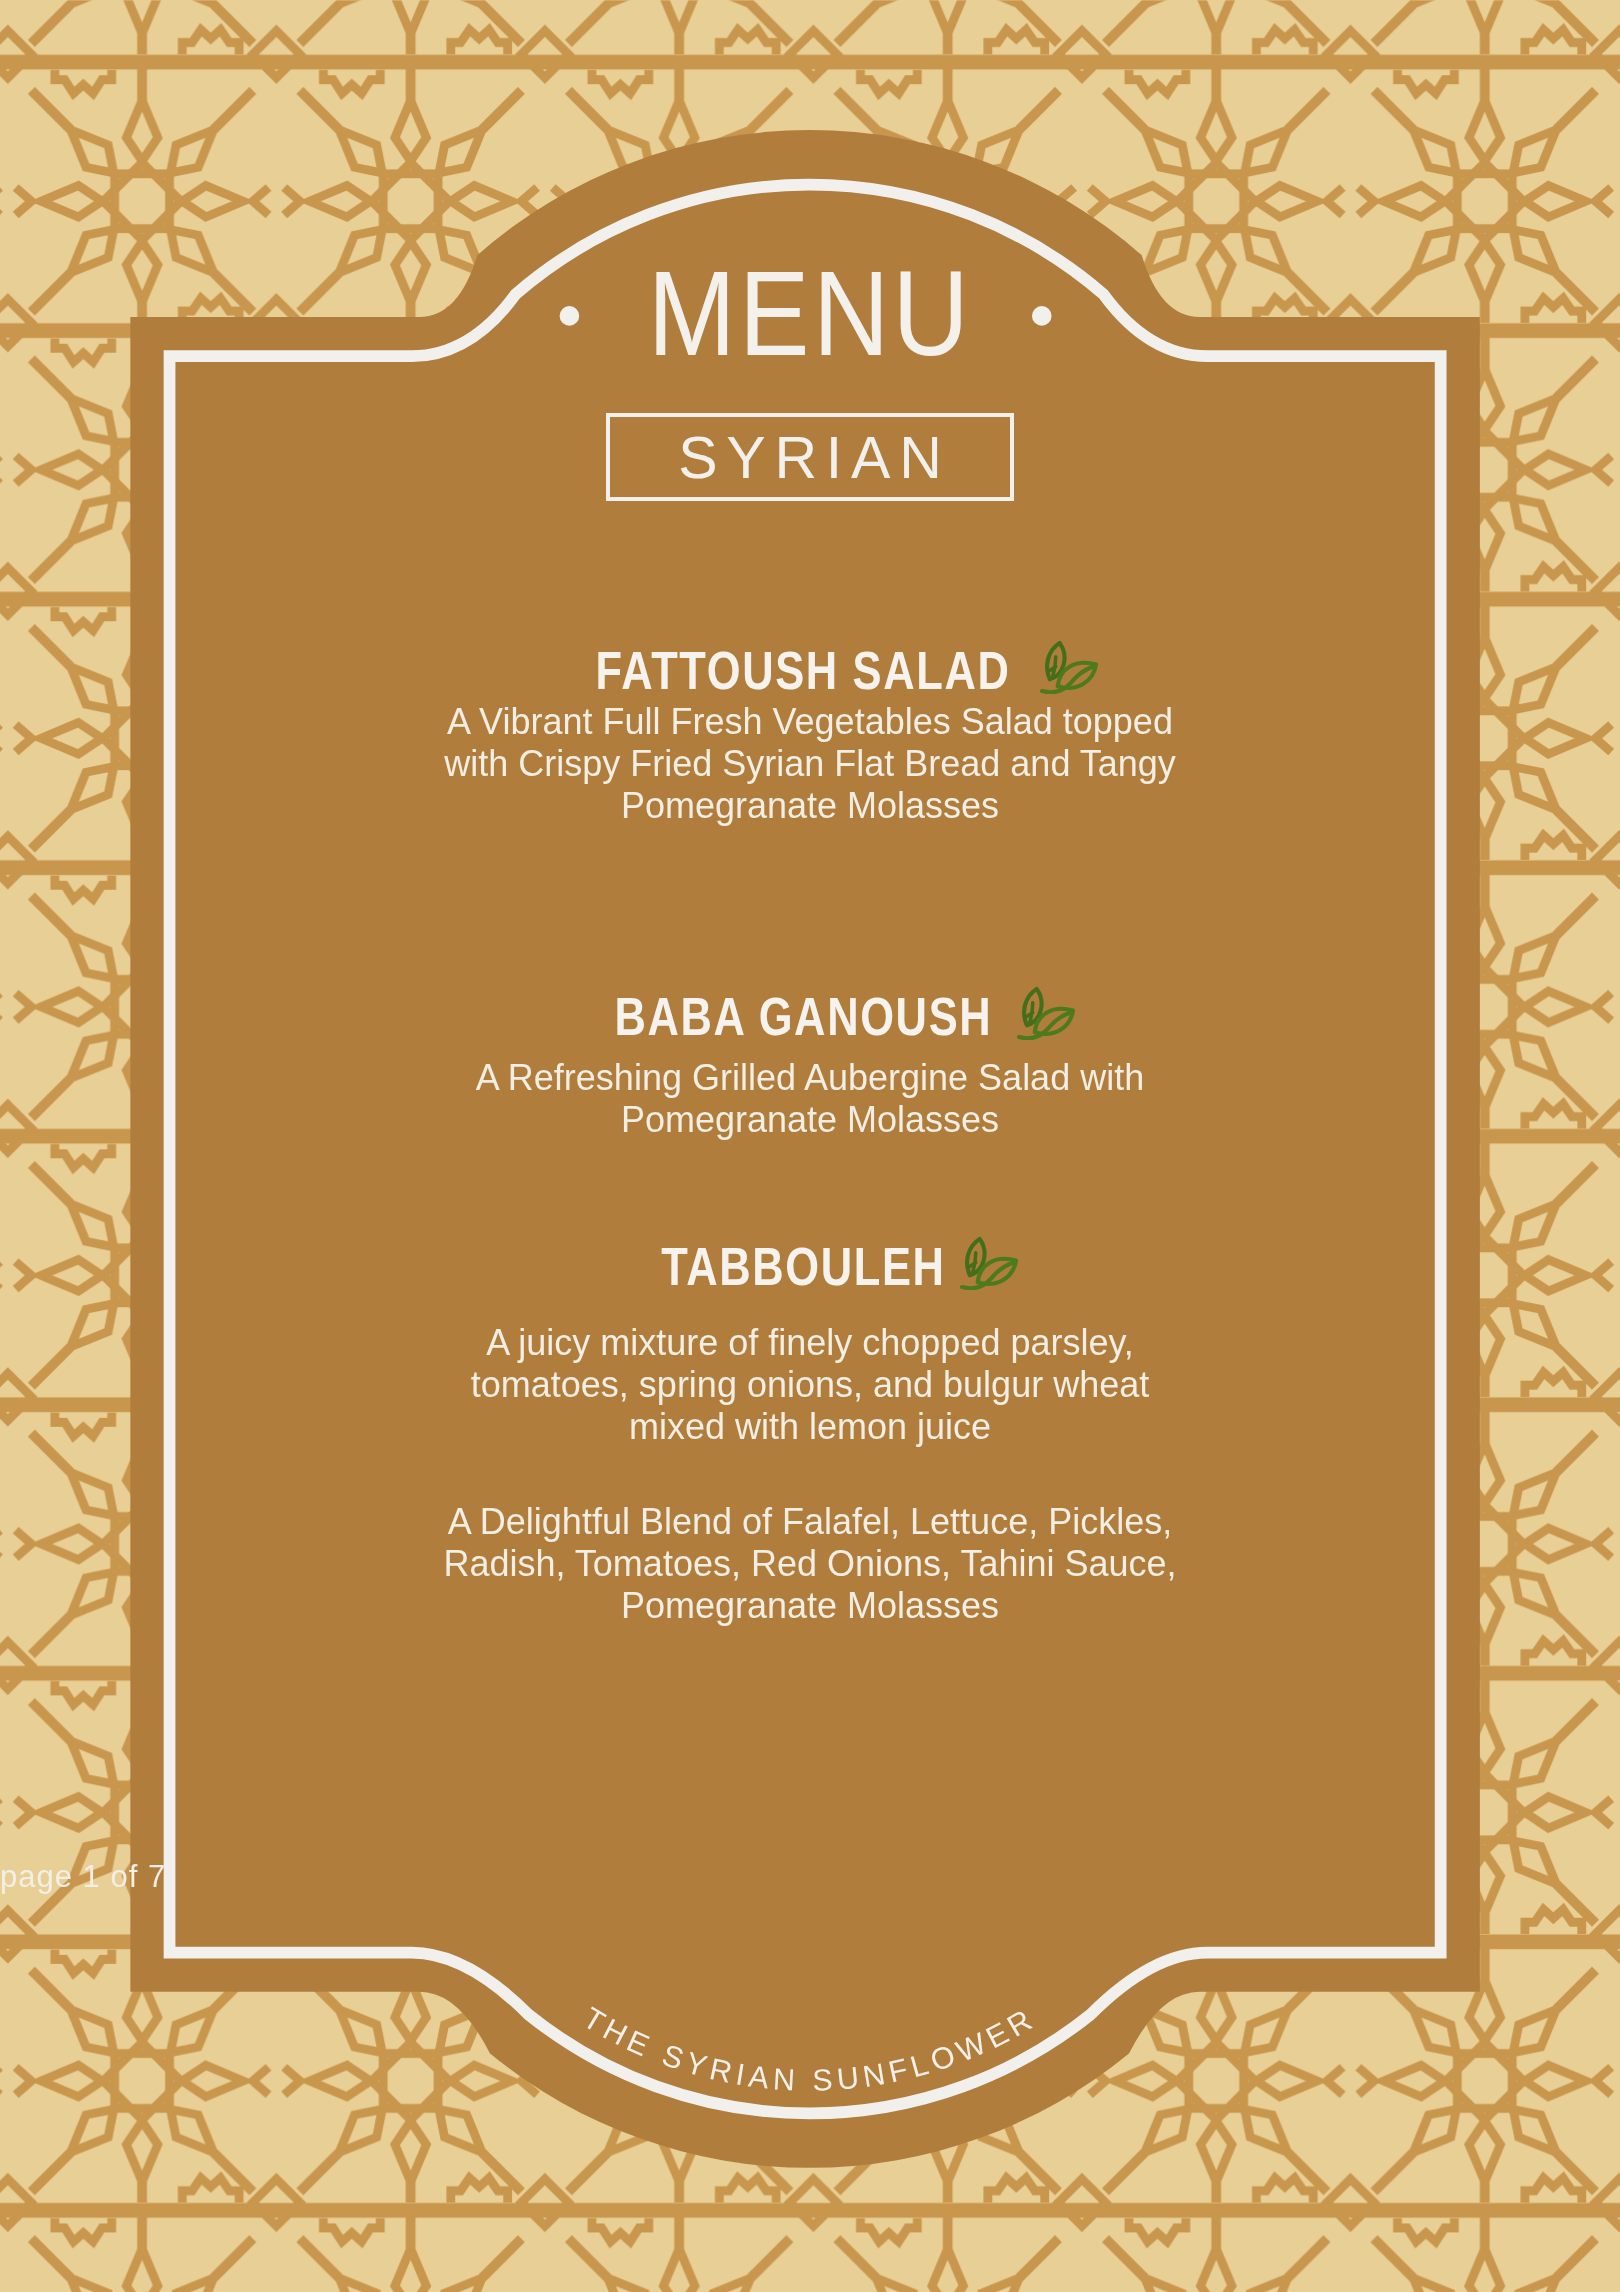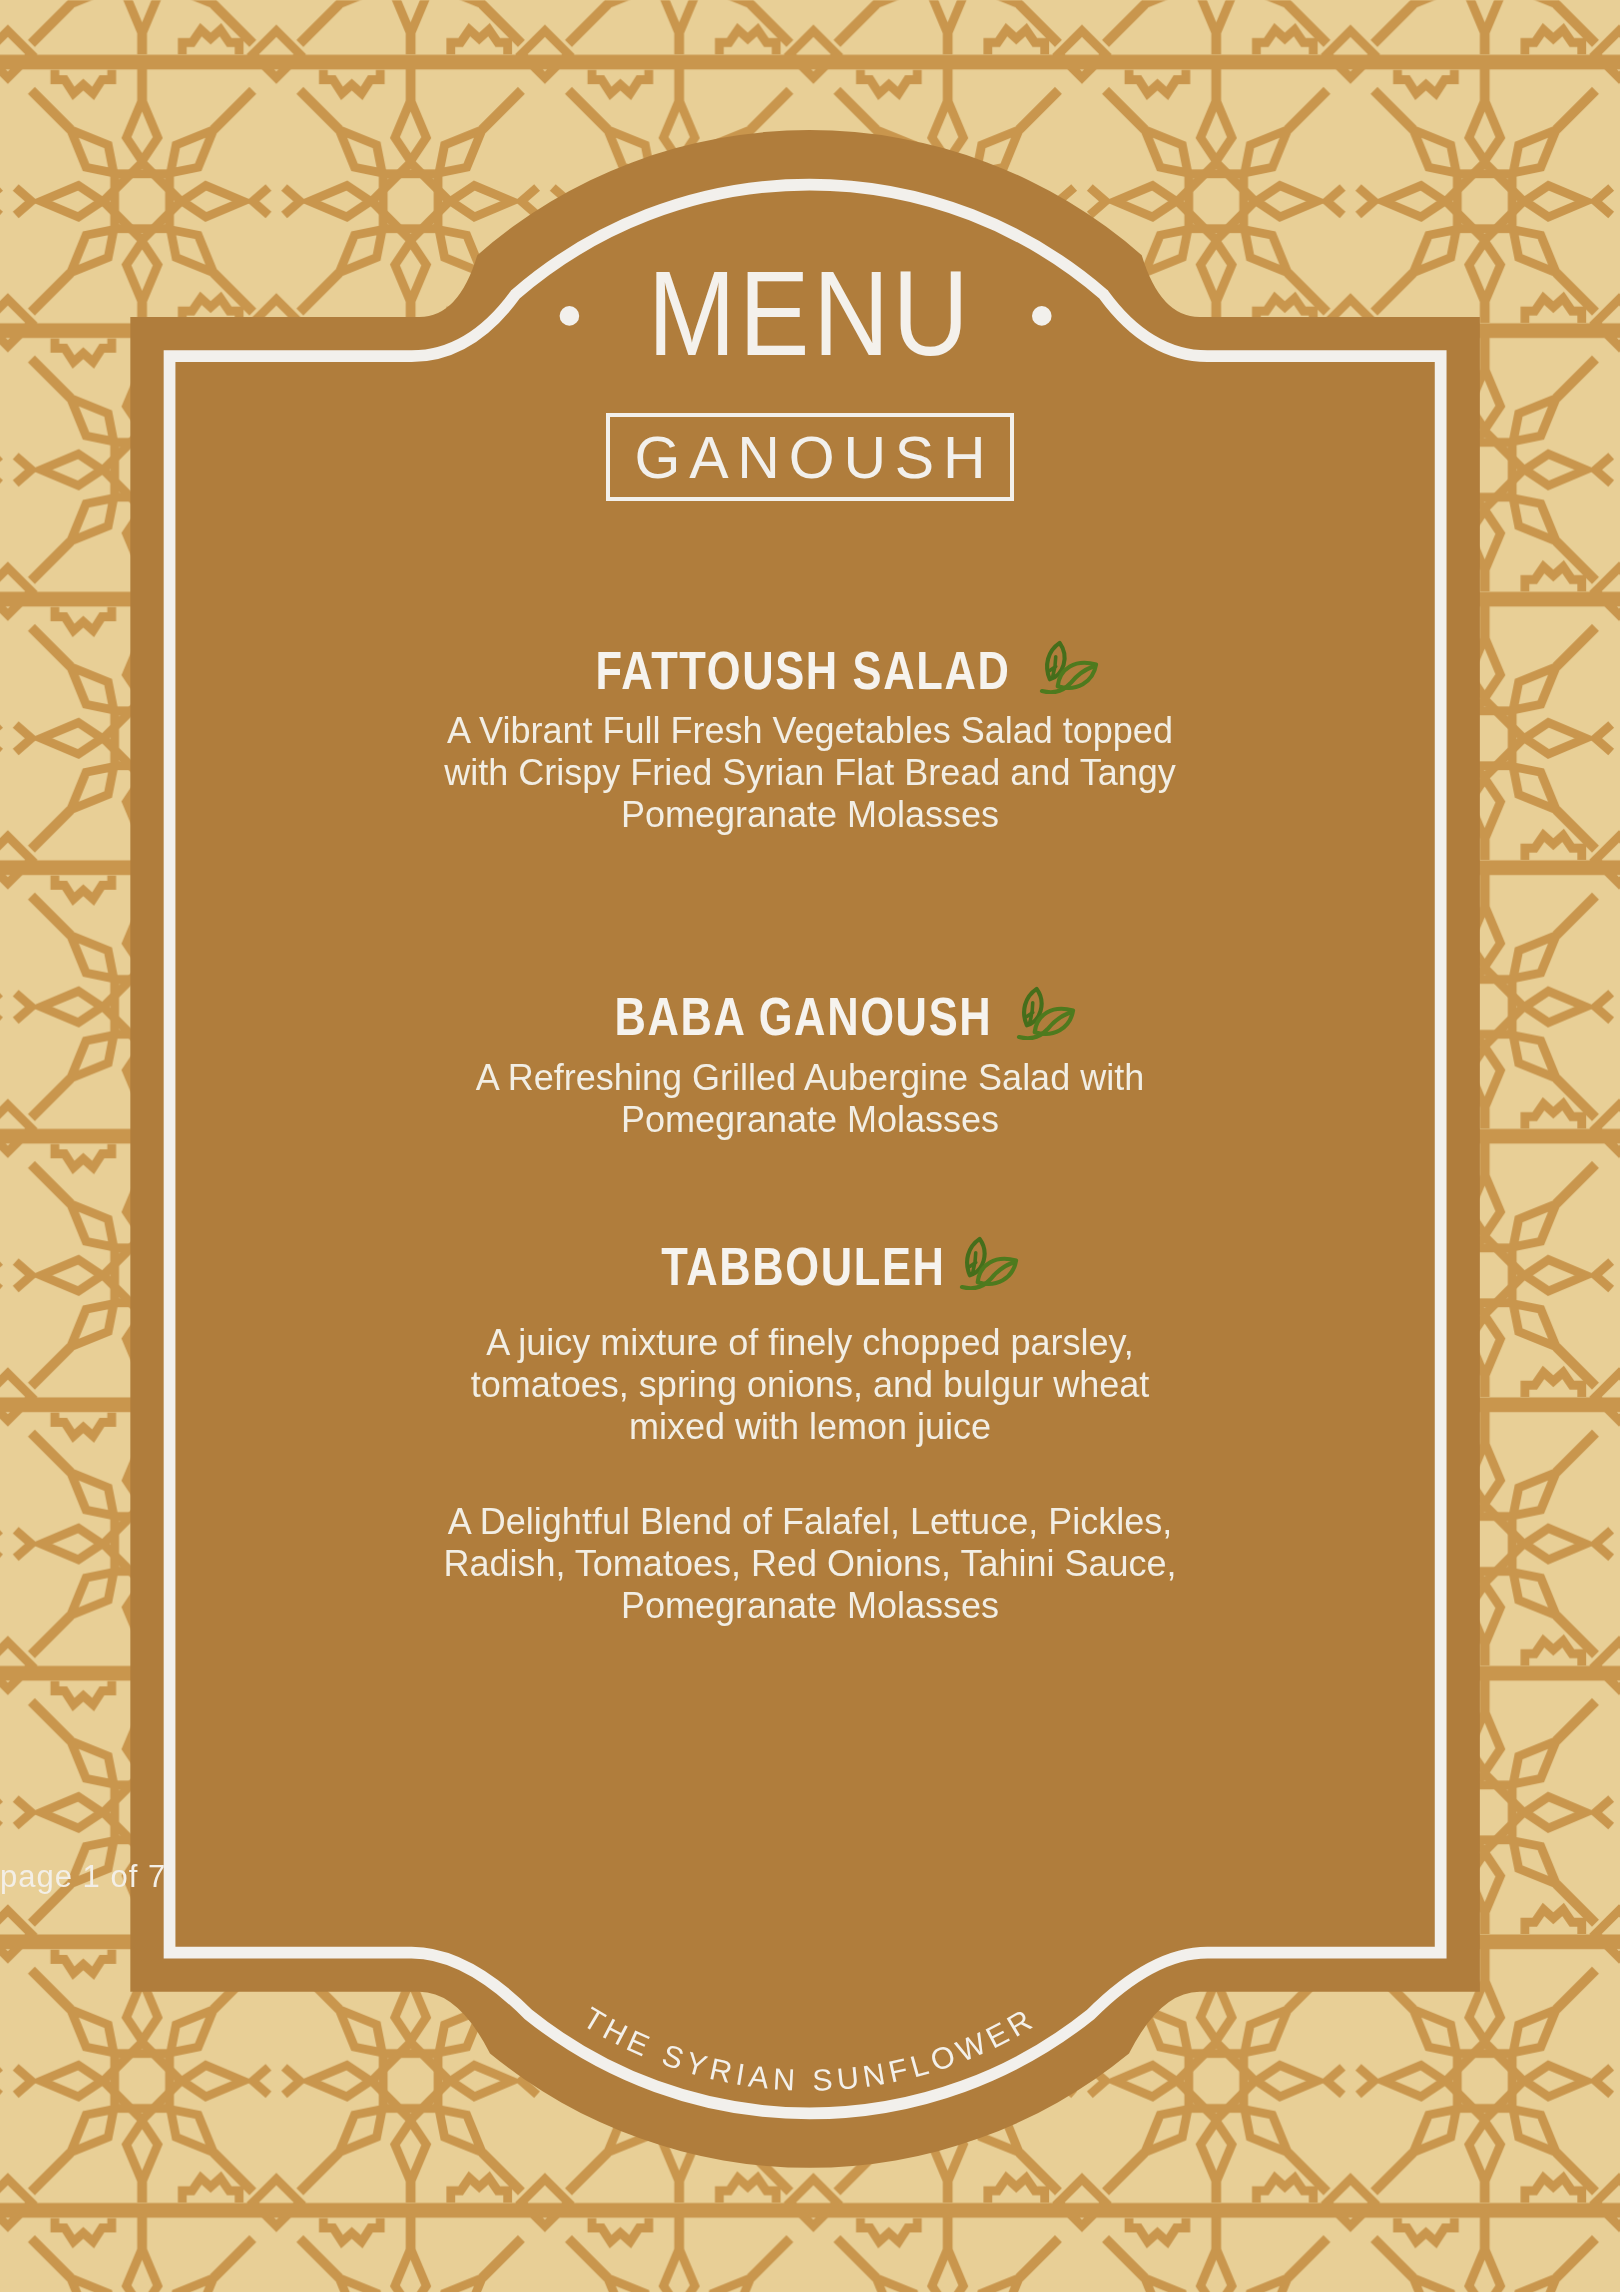--- a/index.html
+++ b/index.html
@@ -22,21 +22,21 @@
     letter-spacing:8.8px;text-indent:8.8px;color:#f2f0ec;white-space:nowrap;
   }
   .item{position:absolute;left:0;width:100%;text-align:center;}
   .item-head{display:flex;justify-content:center;align-items:flex-start;height:59px;padding-left:30px;}
   .item-name{
     display:inline-block;font-size:53px;font-weight:700;letter-spacing:2px;
     transform:scaleX(.82);color:#f6f3ee;line-height:59px;white-space:nowrap;
   }
   .leaf{margin:-2px 0 0 -17.6px;flex:0 0 auto;}
   .item-desc{
-    margin-top:10px;font-size:36px;font-weight:400;line-height:42px;
+    margin-top:1px;font-size:36px;font-weight:400;line-height:42px;
     color:#f2eee4;white-space:pre-line;
   }
   .item-1{top:641px;} .item-2{top:987px;} .item-2 .item-desc{margin-top:10.8px;}
   .item-3{top:1237px;} .item-3 .item-desc{margin-top:26px;}
   .item-4{top:1498px;} .item-4 .item-desc{margin-top:3px;}
   .page-num{
     position:absolute;top:1859px;left:0;width:100%;text-align:left;
     font-size:31px;color:#f3efe7;letter-spacing:1px;
   }
 </style>
@@ -96,21 +96,21 @@
     <path id="footerArc" fill="none" d="M470 1947 A434 434 0 0 0 1182 1947"></path>
     <text font-family="Liberation Sans, sans-serif" font-size="31" letter-spacing="5" fill="#f3f0ea">
       <textPath href="#footerArc" startOffset="50%" text-anchor="middle">THE SYRIAN SUNFLOWER</textPath>
     </text>
   </svg>
 
   <div class="overlay">
 
     <div class="menu-title">MENU</div>
 
-    <div class="salads-box">GANOUSH</div>
+    <div class="salads-box">SYRIAN</div>
 
     <div class="item item-1">
       <div class="item-head">
         <span class="item-name">FATTOUSH SALAD</span>
         <svg class="leaf" width="61" height="55" viewBox="0 0 62 54">
           <g fill="none" stroke-linecap="round" stroke-linejoin="round">
             <path d="M21 3 C9 11 5 26 11 40 C25 36 31 17 21 3 Z" stroke="#456e1b" stroke-width="4.2"></path>
             <path d="M14 37 C16 30 17 24 17 17 M17 27 L11 31" stroke="#456e1b" stroke-width="3.6"></path>
             <path d="M19 47 C21 29 37 19 58 25 C55 43 38 53 19 47 Z" stroke="#4e7a1e" stroke-width="4.2"></path>
             <path d="M3 52 C15 55 25 52 32 44 C39 35 47 30 55 27" stroke="#4e7a1e" stroke-width="4.2"></path>

